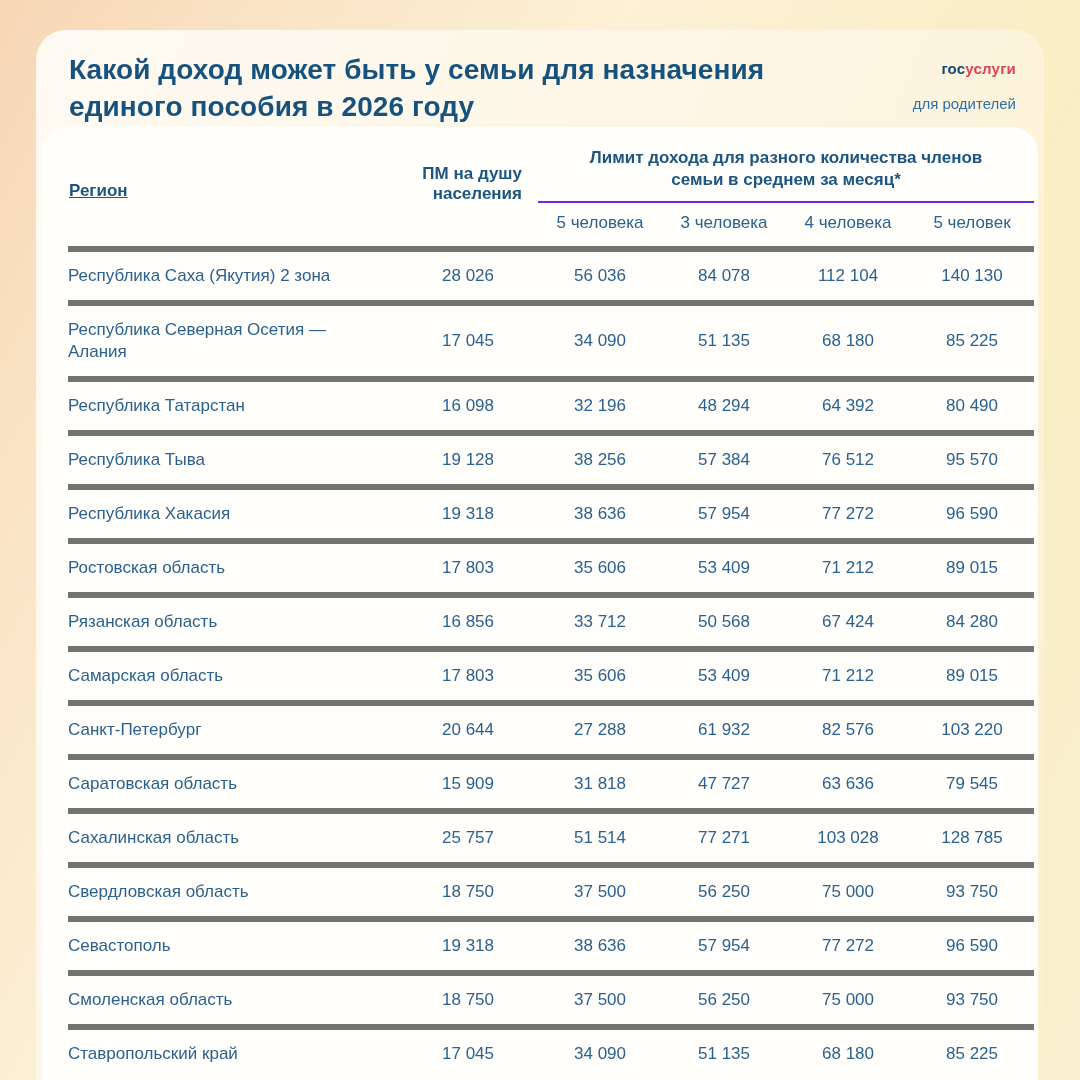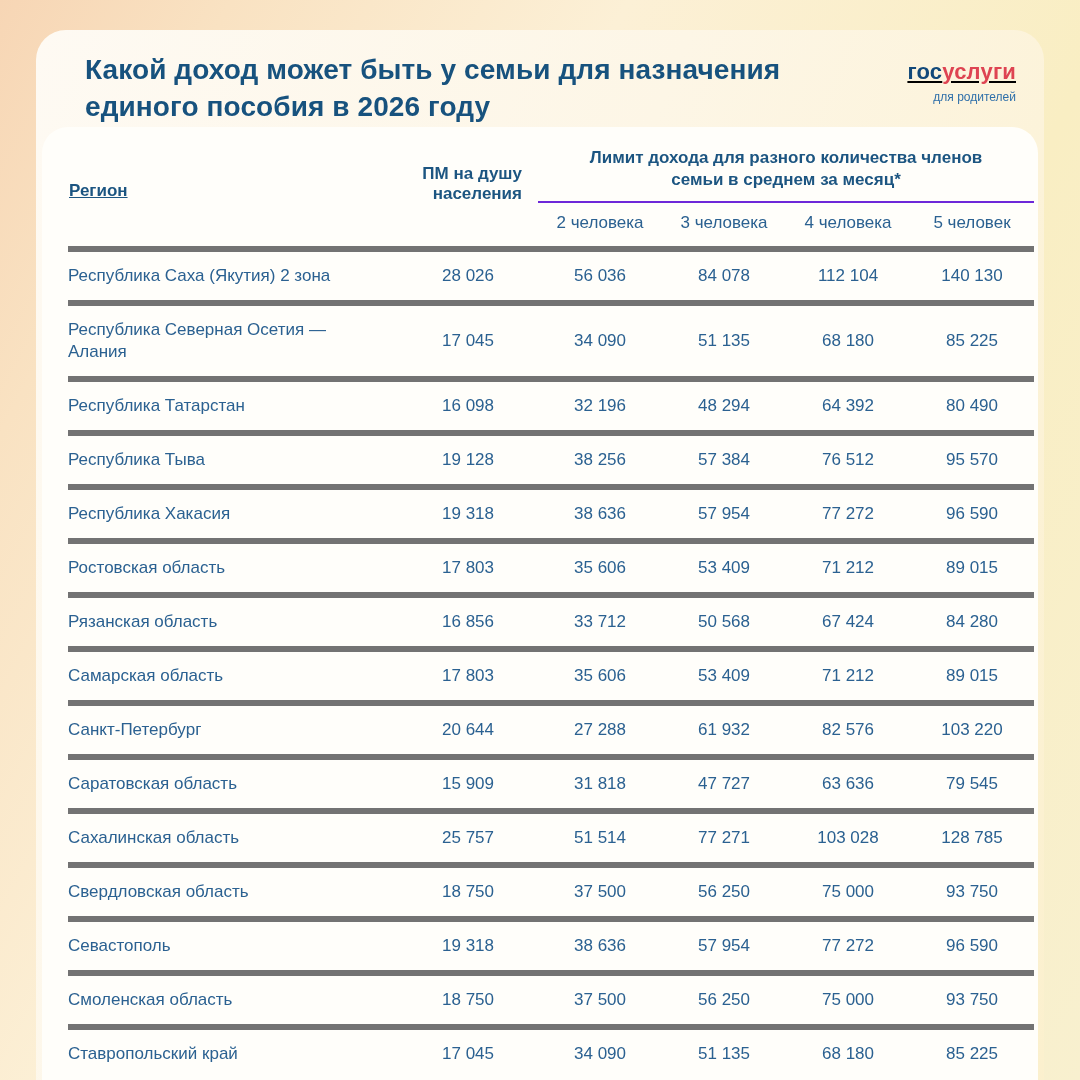--- a/index.html
+++ b/index.html
@@ -8,31 +8,31 @@
     background:linear-gradient(118deg,#f7d6b5 0%,#f9e2c2 14%,#fcf0d6 38%,#f9eec3 68%,#f8f0cf 100%);
     position:relative;
   }
   .card{
     position:absolute;left:36px;top:30px;width:1008px;height:1100px;
     border-radius:30px;
     background:linear-gradient(112deg,#fefaf3 0%,#fdf6e6 45%,#fbf0cd 100%);
   }
   .card-header{
     display:flex;justify-content:space-between;align-items:flex-start;
-    padding:21px 28px 0 49px;
+    padding:21px 28px 0 33px;
   }
   .title{
     margin:0;font-size:28px;line-height:37px;font-weight:700;
     color:#17527e;max-width:705px;letter-spacing:.1px;
   }
   .logo{text-align:right;padding-top:10px;line-height:1;}
-  .logo-main{font-size:22px;font-weight:800;letter-spacing:.2px;text-decoration:underline;}
+  .logo-main{font-size:15px;font-weight:800;letter-spacing:.2px;}
   .logo-gos{color:#12497a;}
   .logo-uslugi{color:#de4452;}
-  .logo-sub{font-size:12px;color:#2e6fa9;margin-top:8px;font-weight:500;}
+  .logo-sub{font-size:15px;color:#2e6fa9;margin-top:20px;font-weight:500;}
   .panel{
     position:absolute;left:6px;top:97px;width:996px;height:1010px;
     background:#fffefa;border-radius:26px;
   }
   table{
     border-collapse:collapse;margin-left:26px;width:966px;table-layout:fixed;
     color:#2b6191;font-size:17px;
   }
   col.c-region{width:330px;}
   col.c-pm{width:140px;}
@@ -79,21 +79,21 @@
           <col class="c-num">
           <col class="c-num">
       </colgroup>
       <thead>
         <tr>
           <th class="th-region" rowspan="2">Регион</th>
           <th class="th-pm" rowspan="2">ПМ на душу населения</th>
           <th class="th-group" colspan="4"><span class="inner">Лимит дохода для разного количества членов семьи в среднем за месяц*</span></th>
         </tr>
         <tr class="subheads" id="subhead-row">
-            <th>2 человека</th>
+            <th>5 человека</th>
             <th>3 человека</th>
             <th>4 человека</th>
             <th>5 человек</th>
           </tr>
       </thead>
       <tbody id="table-body">
           <tr>
             <td class="region">Республика Саха (Якутия) 2 зона</td>
             <td class="num">28 026</td>
             <td class="num">56 036</td>

